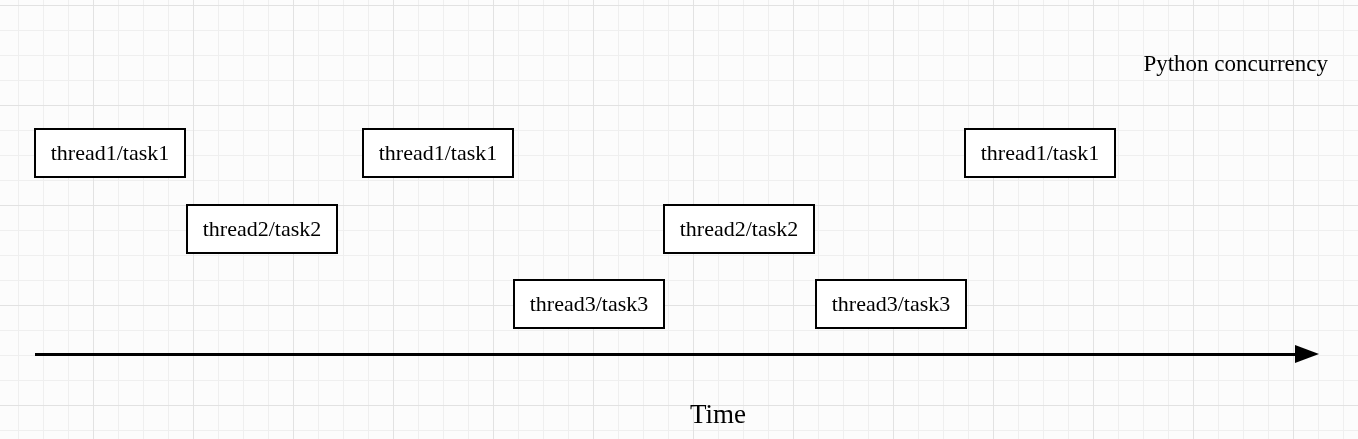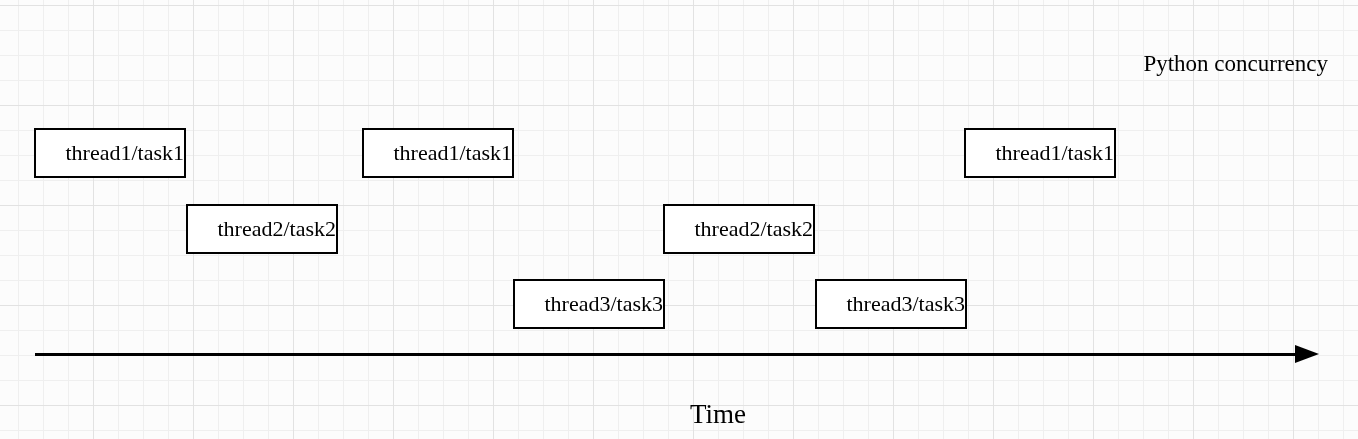--- a/index.html
+++ b/index.html
@@ -34,21 +34,21 @@
     line-height: 27px;
   }
   .task-box {
     position: absolute;
     width: 148px;           
     height: 46px;           
     background: #ffffff;
     border: 2px solid #000000;
     display: flex;
     align-items: center;
-    justify-content: flex-end;
+    justify-content: center;
     font-size: 22px;
     white-space: nowrap;
   }
   .b0 { left: 34px;  top: 128px; }
   .b1 { left: 186px; top: 204px; }
   .b2 { left: 362px; top: 128px; }
   .b3 { left: 513px; top: 279px; }
   .b4 { left: 663px; top: 204px; }
   .b5 { left: 815px; top: 279px; }
   .b6 { left: 964px; top: 128px; }

